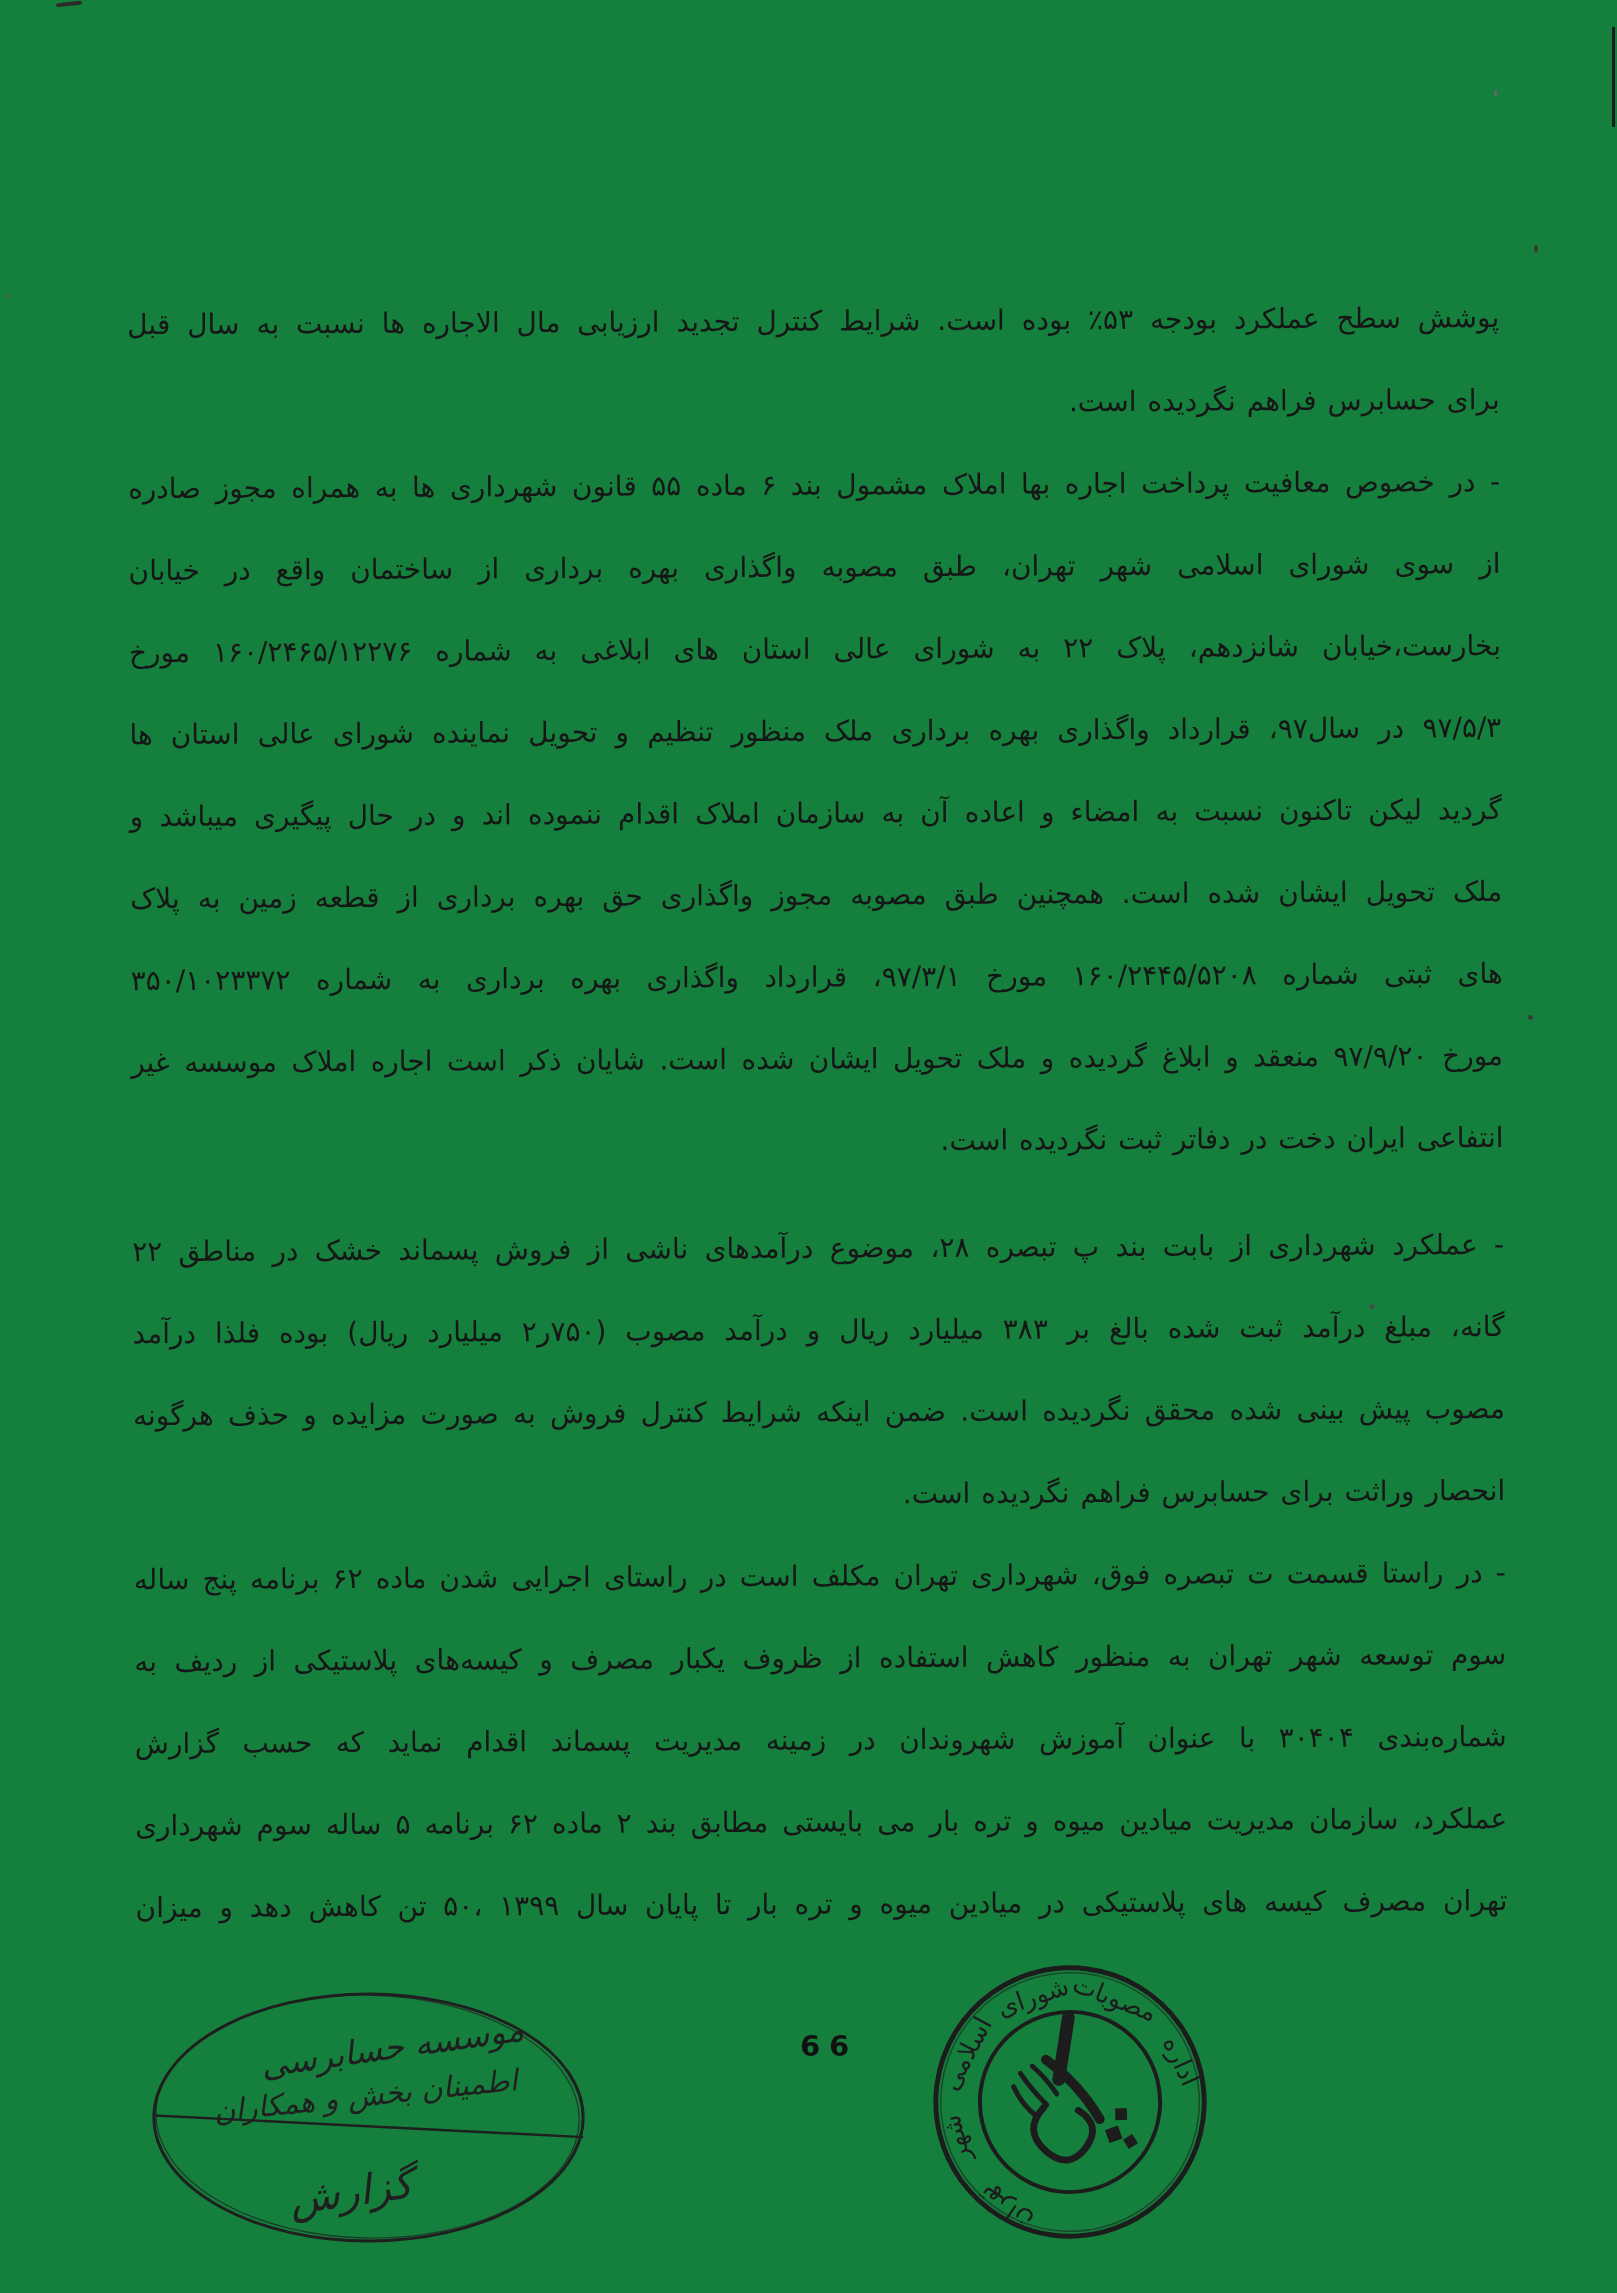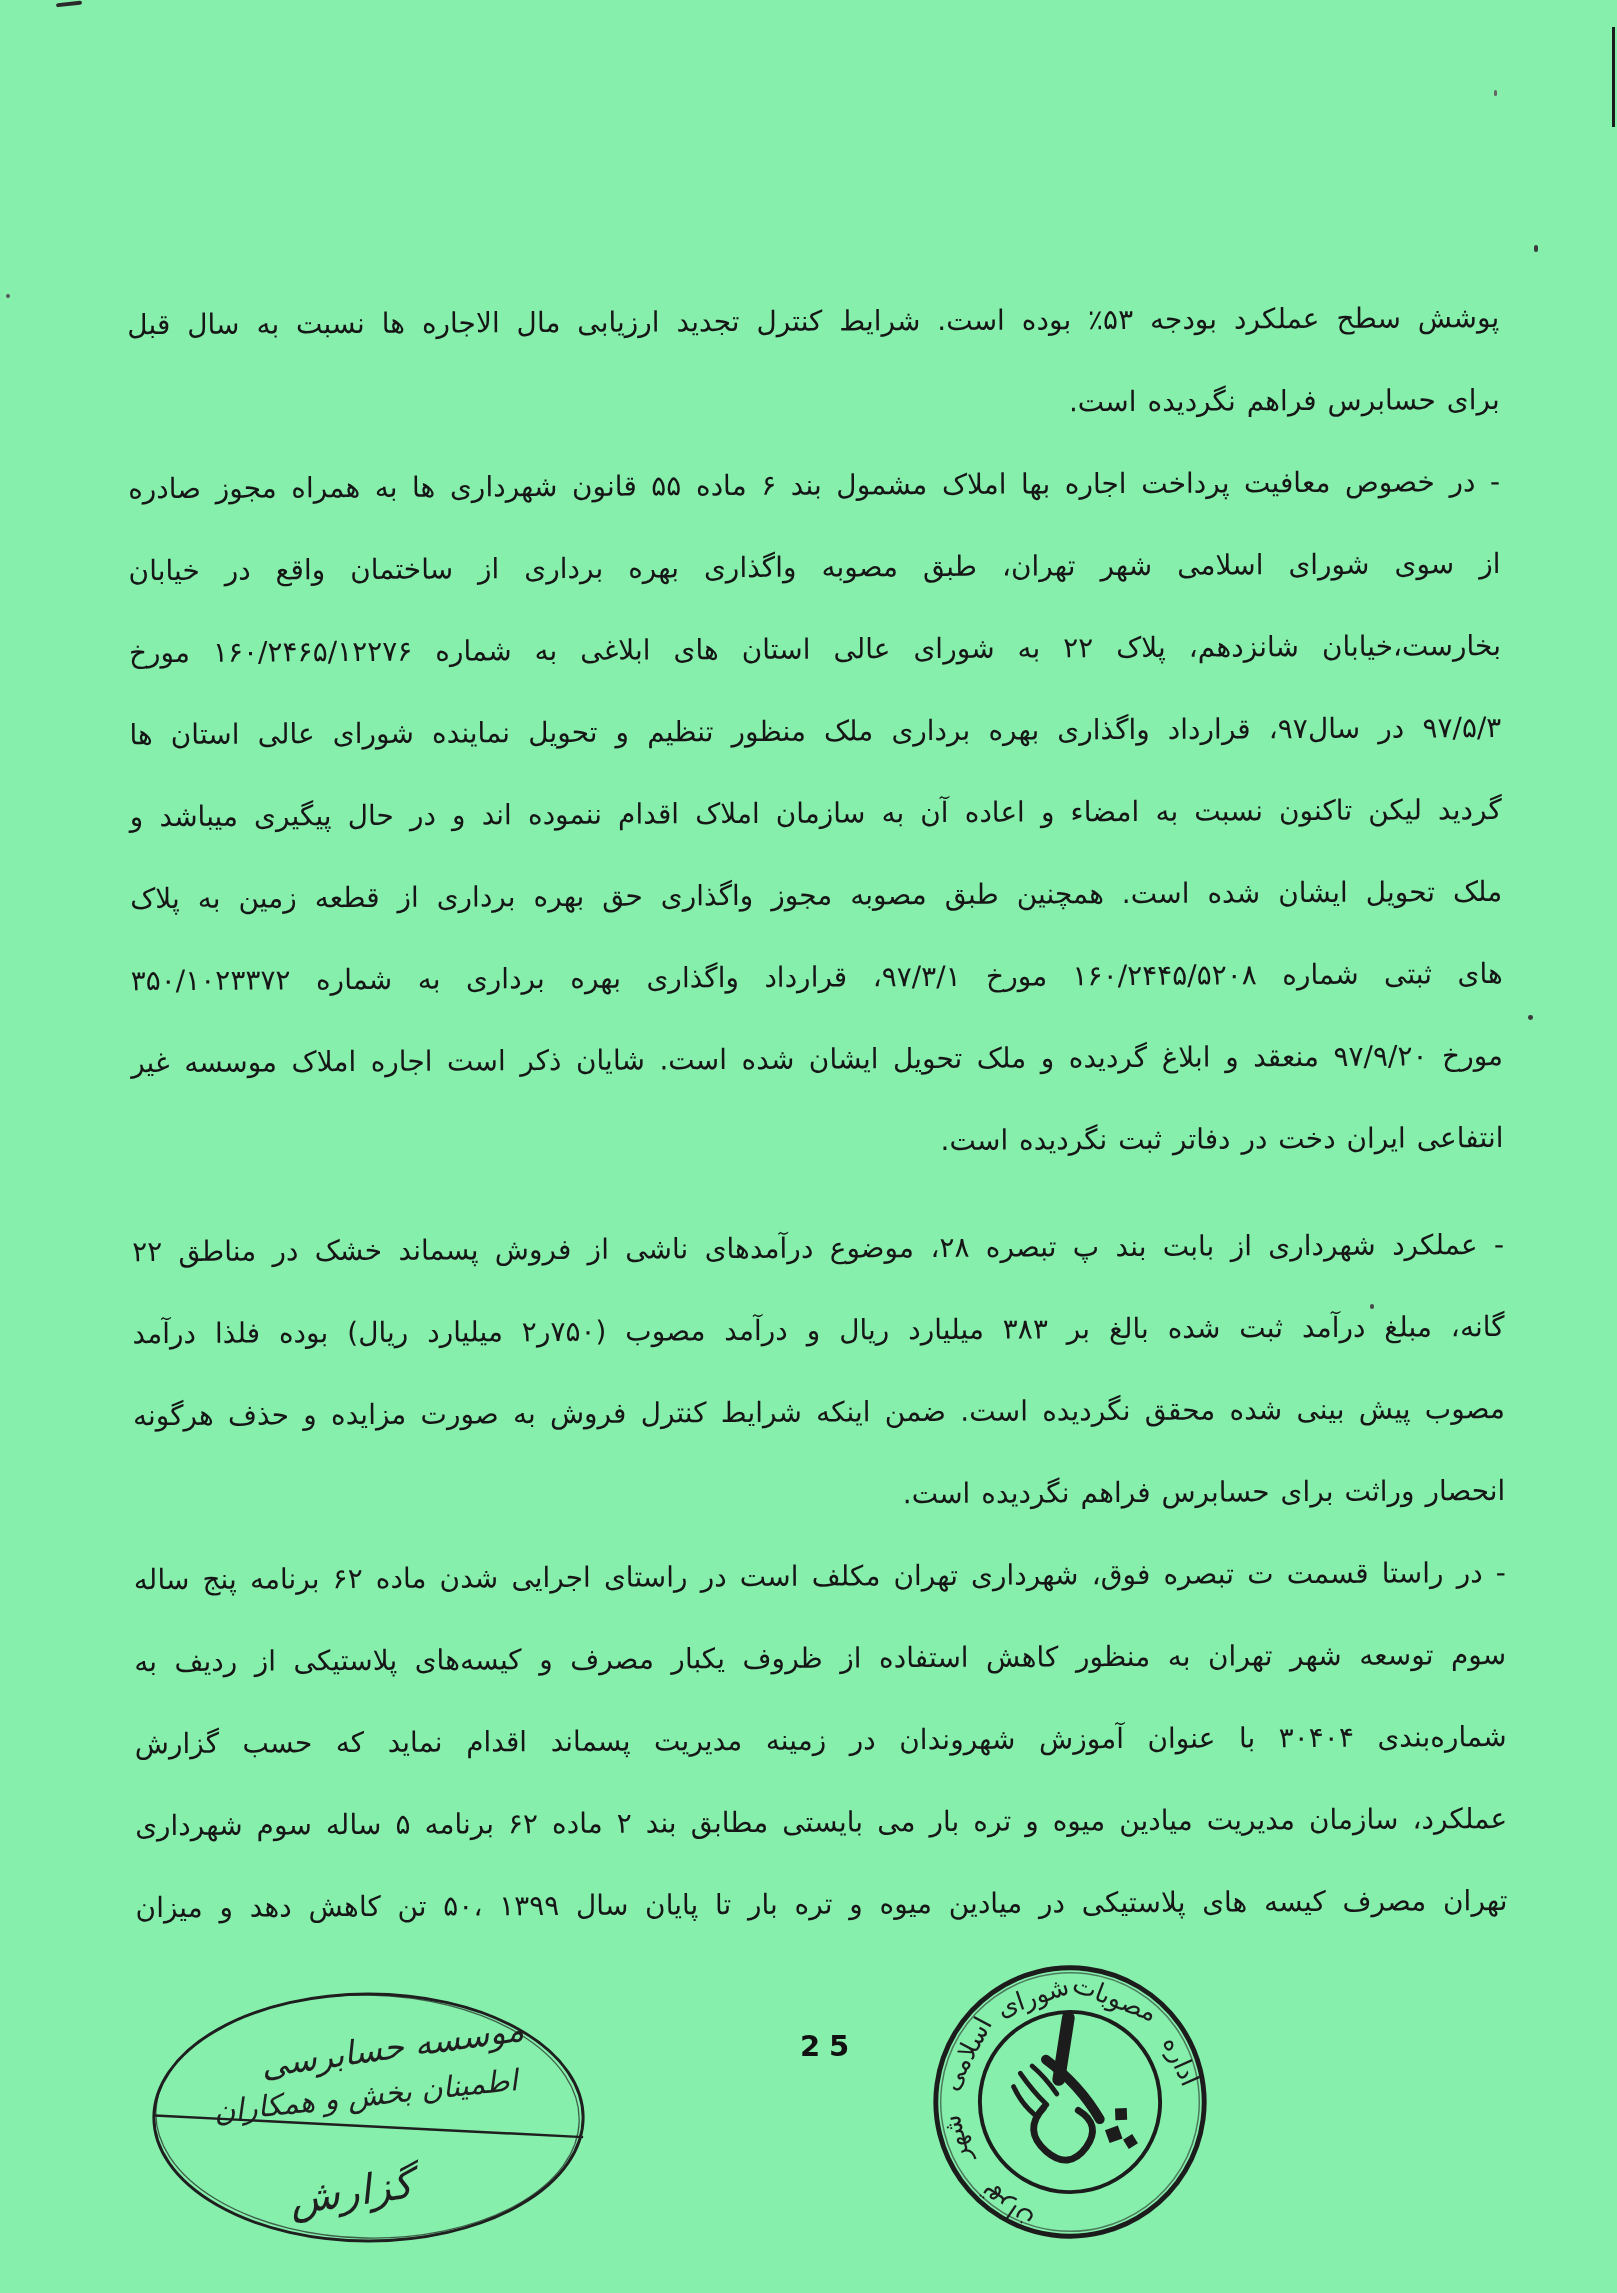--- a/index.html
+++ b/index.html
@@ -1,19 +1,19 @@
 <!DOCTYPE html>
 <html lang="fa"><head>
 <meta charset="utf-8">
 <style>
   html,body{margin:0;padding:0;background:#e8e8e8;}
   .page{
     position:relative;
     width:1617px;height:2294px;
-    background:#86efac;
+    background:#15803d;
     font-family:"DejaVu Sans", sans-serif;
     overflow:hidden;
     margin:0 auto;
   }
   .text-block{
     position:absolute;
     top:277px;
     right:118px;
     width:1372px;
     direction:rtl;
@@ -92,21 +92,21 @@
       </div>
       <div class="paragraph">
         <div class="line">- در راستا قسمت ت تبصره فوق، شهرداری تهران مکلف است در راستای اجرایی شدن ماده ۶۲ برنامه پنج ساله</div>
         <div class="line">سوم توسعه شهر تهران به منظور کاهش استفاده از ظروف یکبار مصرف و کیسه‌های پلاستیکی از ردیف به</div>
         <div class="line">شماره‌بندی ۳۰۴۰۴ با عنوان آموزش شهروندان در زمینه مدیریت پسماند اقدام نماید که حسب گزارش</div>
         <div class="line">عملکرد، سازمان مدیریت میادین میوه و تره بار می بایستی مطابق بند ۲ ماده ۶۲ برنامه ۵ ساله سوم شهرداری</div>
         <div class="line">تهران مصرف کیسه های پلاستیکی در میادین میوه و تره بار تا پایان سال ۱۳۹۹ ،۵۰ تن کاهش دهد و میزان</div>
       </div>
     </div>
 
-  <div class="page-number">25</div>
+  <div class="page-number">66</div>
 
   <svg class="stamp oval-stamp" width="443" height="259" viewBox="0 0 452 264">
     <g stroke="#1f1f1f" fill="none">
       <ellipse cx="226" cy="132" rx="219" ry="126" stroke-width="3"></ellipse>
       <ellipse cx="225" cy="131" rx="216" ry="124" stroke-width="1.3" opacity="0.7" transform="rotate(1.2 226 132)"></ellipse>
       <line x1="8" y1="130" x2="445" y2="152" stroke-width="2.5"></line>
     </g>
     <g fill="#1f1f1f" font-style="italic" text-anchor="middle" direction="rtl">
       <text x="252" y="72" font-size="34" transform="rotate(-8 252 72)">موسسه حسابرسی</text>
       <text x="224" y="120" font-size="30" transform="rotate(-6 224 120)">اطمینان بخش و همکاران</text>

